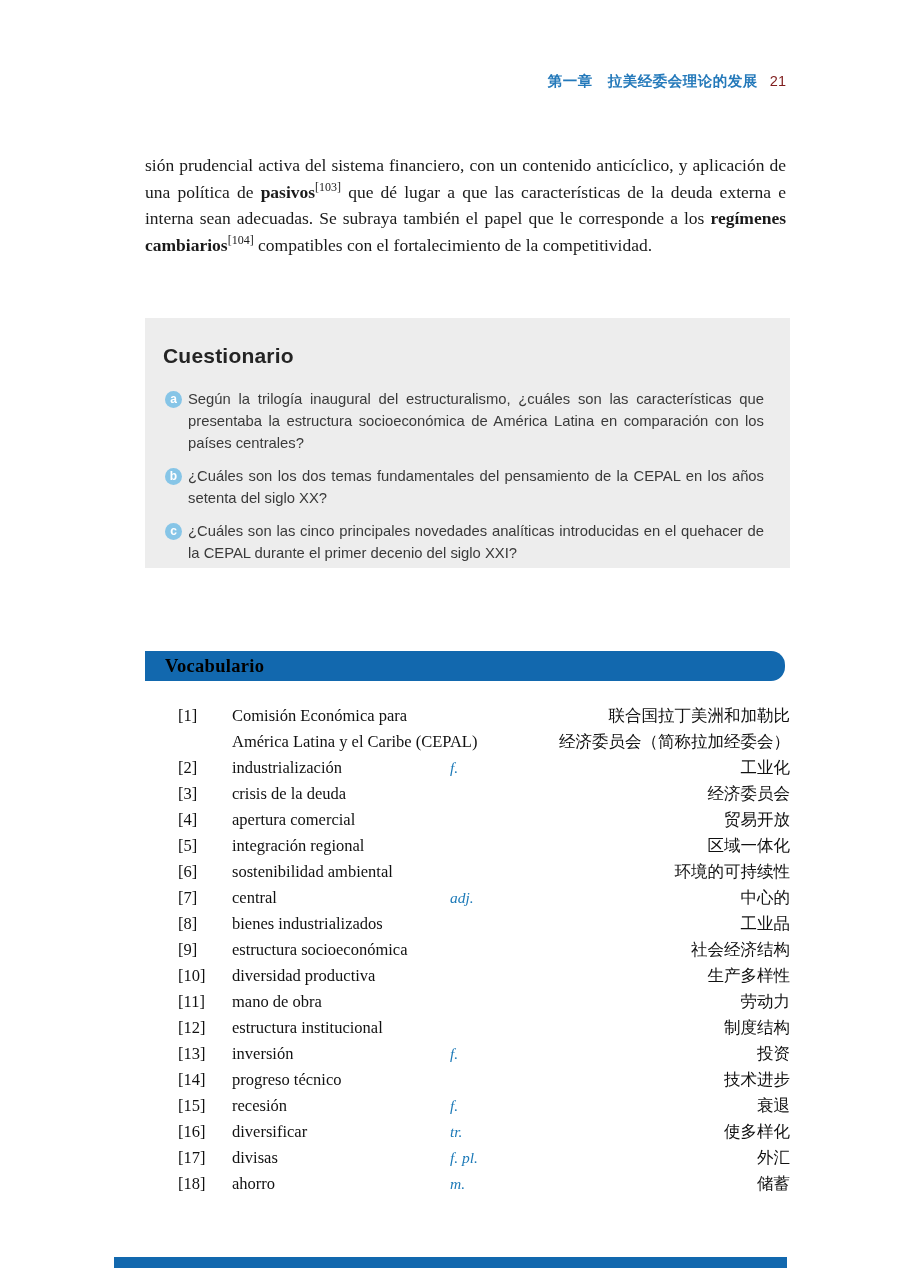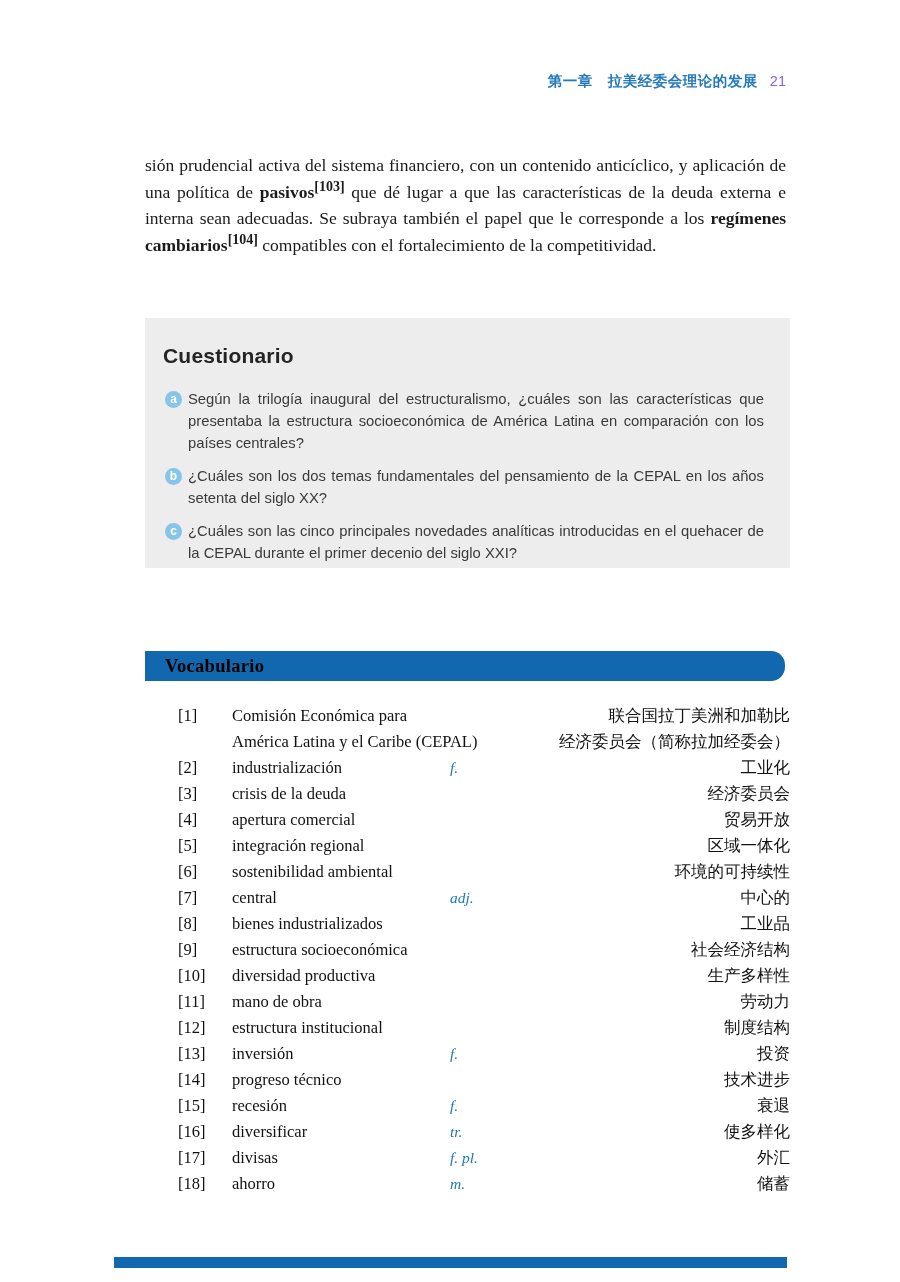--- a/index.html
+++ b/index.html
@@ -9,30 +9,30 @@
     margin:0 auto;
   }
 
   
   .page-header {
     position:absolute; top:72px; right:114px;
     font-family:"Liberation Sans", sans-serif; font-size:14.5px;
     white-space:nowrap;
   }
   .chapter-title { color:#2479ba; font-weight:bold; margin-right:12px; letter-spacing:0.5px; }
-  .page-number { color:#8b5cf6; }
+  .page-number { color:#7f1d1d; }
 
   
   .body-paragraph {
     position:absolute; left:145px; top:152px; width:641px;
     font-size:17.5px; line-height:26.5px; color:#1a1a1a;
     text-align:justify; margin:0;
   }
   .body-paragraph b { font-weight:bold; }
-  .body-paragraph sup { font-size:14px; font-weight:bold; line-height:0;margin-top:32px; }
+  .body-paragraph sup { font-size:12px; font-weight:normal; line-height:0;margin-top:32px; }
 
   
   .cuestionario {
     position:absolute; left:145px; top:318px; width:645px; height:250px;
     background:#ededed; box-sizing:border-box; padding:26px 26px 0 18px;
     font-family:"Liberation Sans", sans-serif;
   }
   .cuestionario h2 {
     margin:0 0 20px 0; font-size:21px; font-weight:bold; color:#242424;
     letter-spacing:0.2px;

